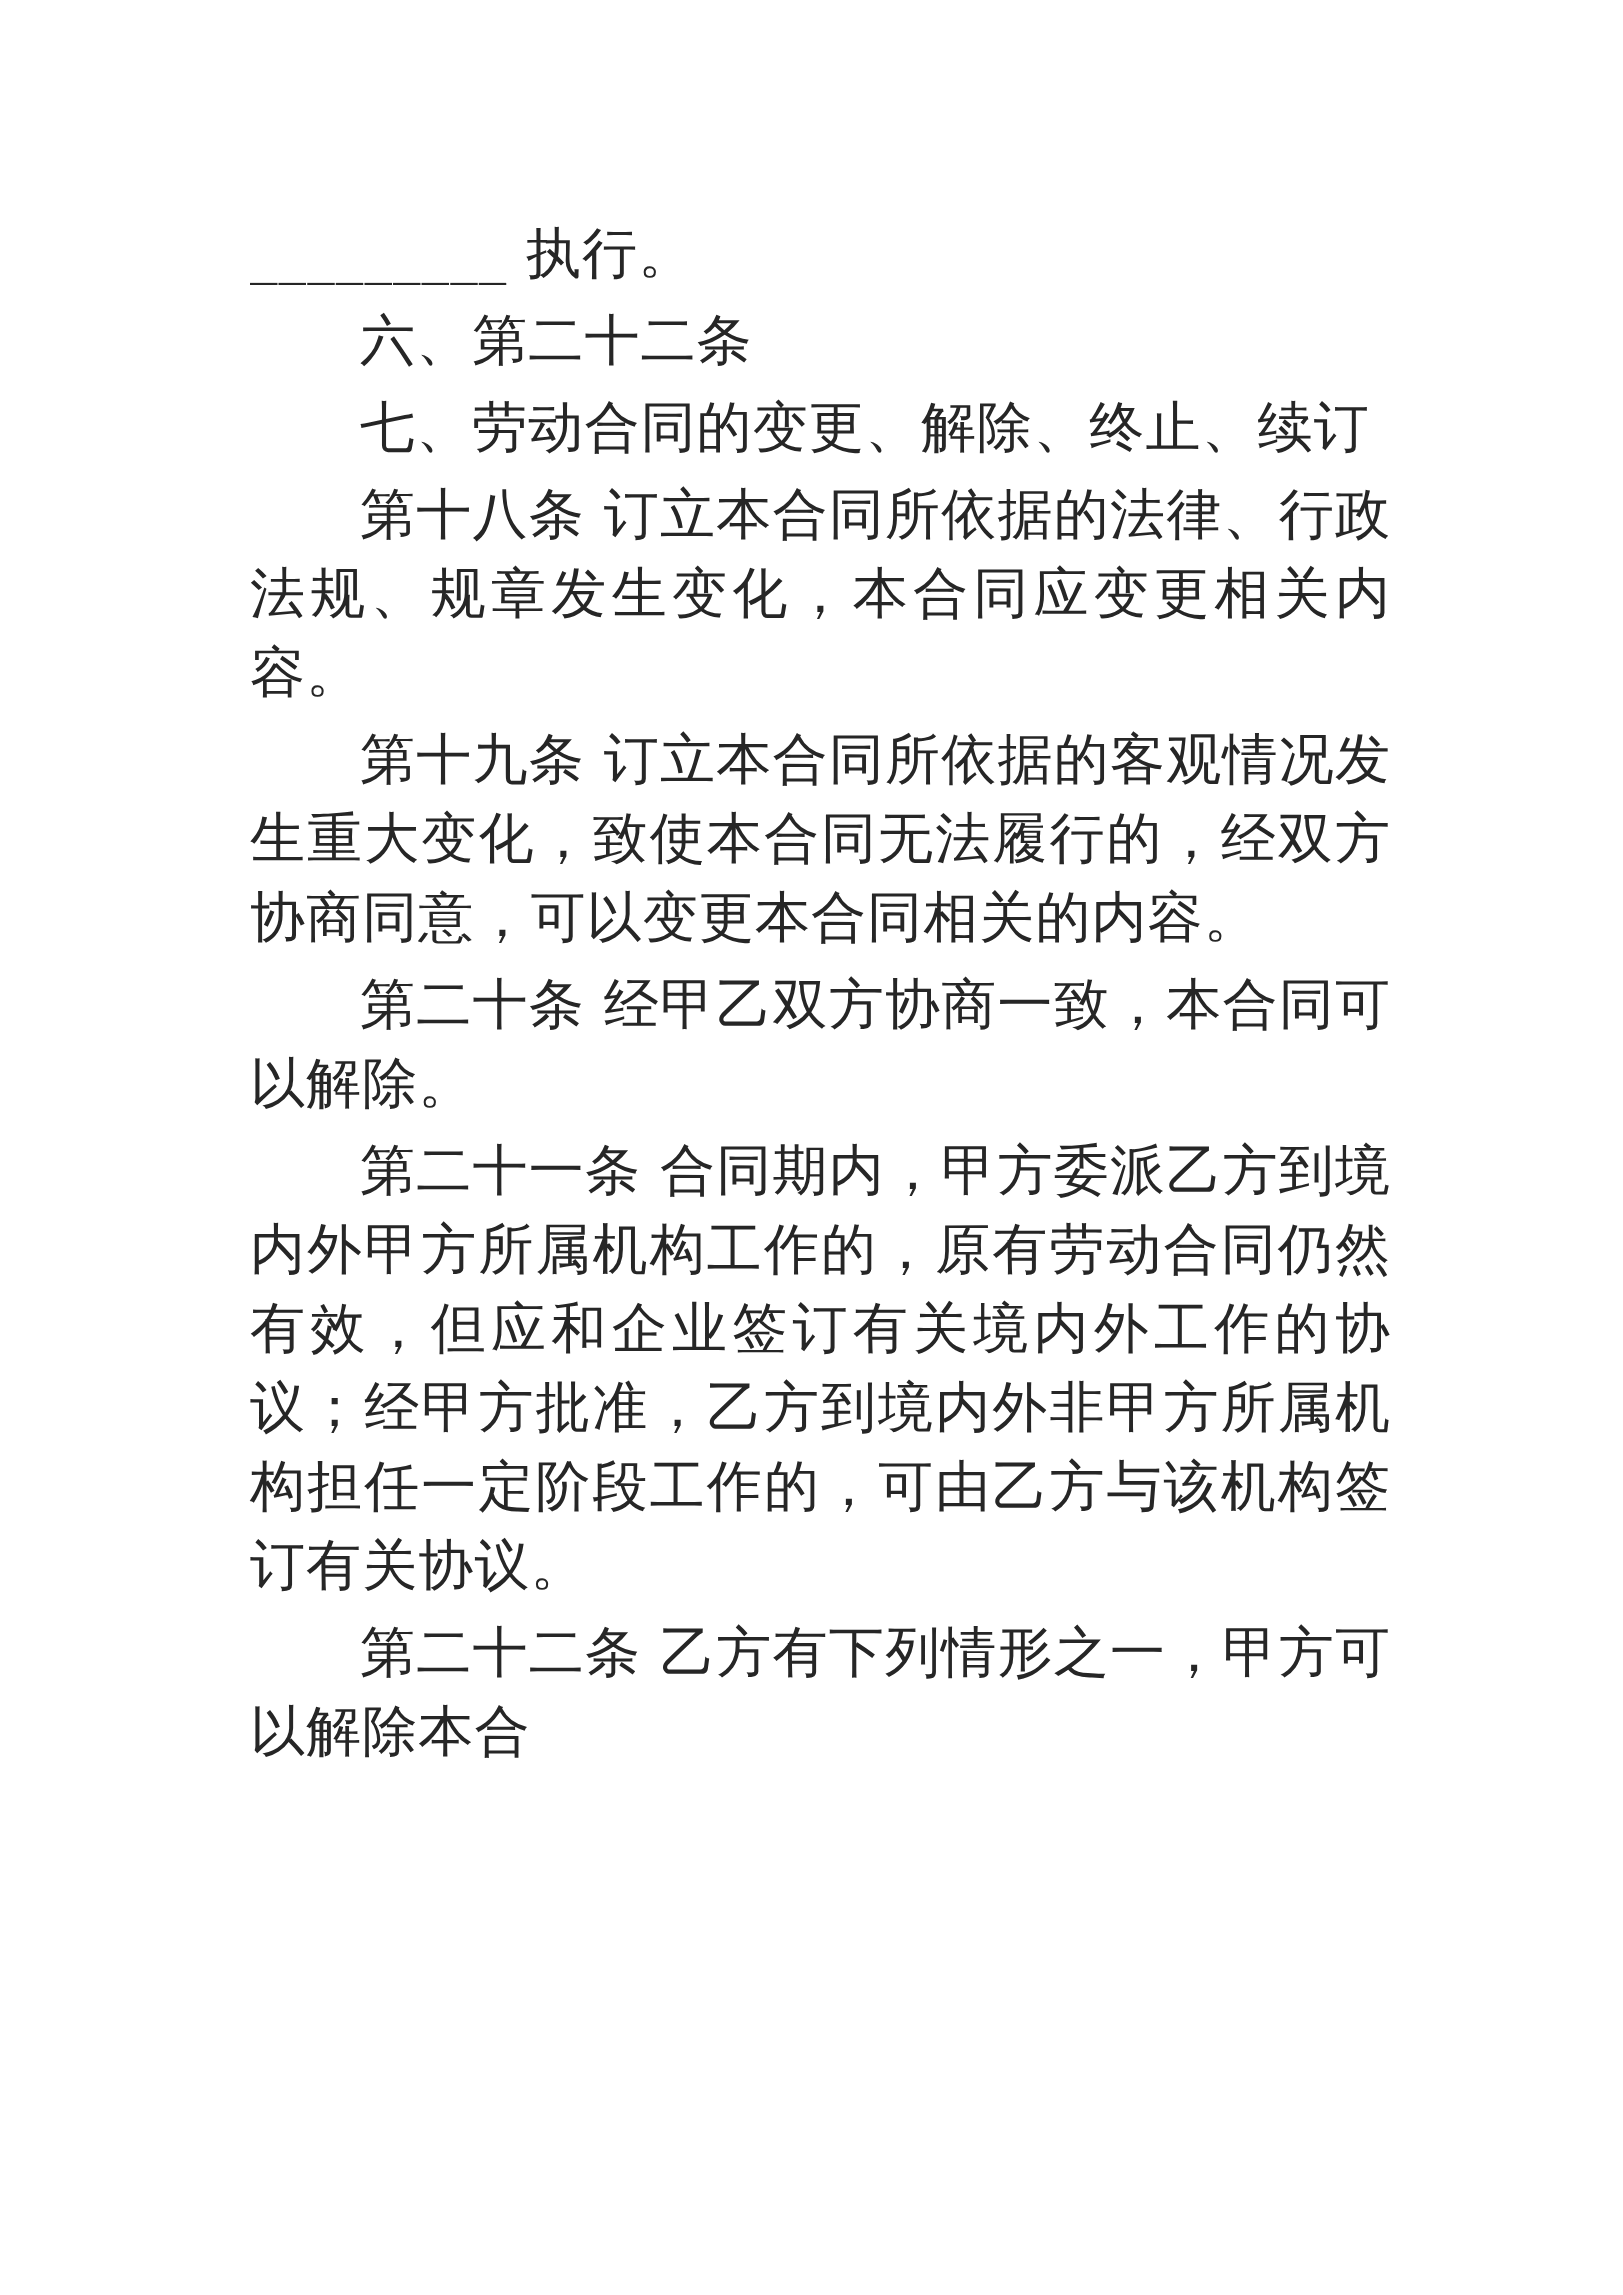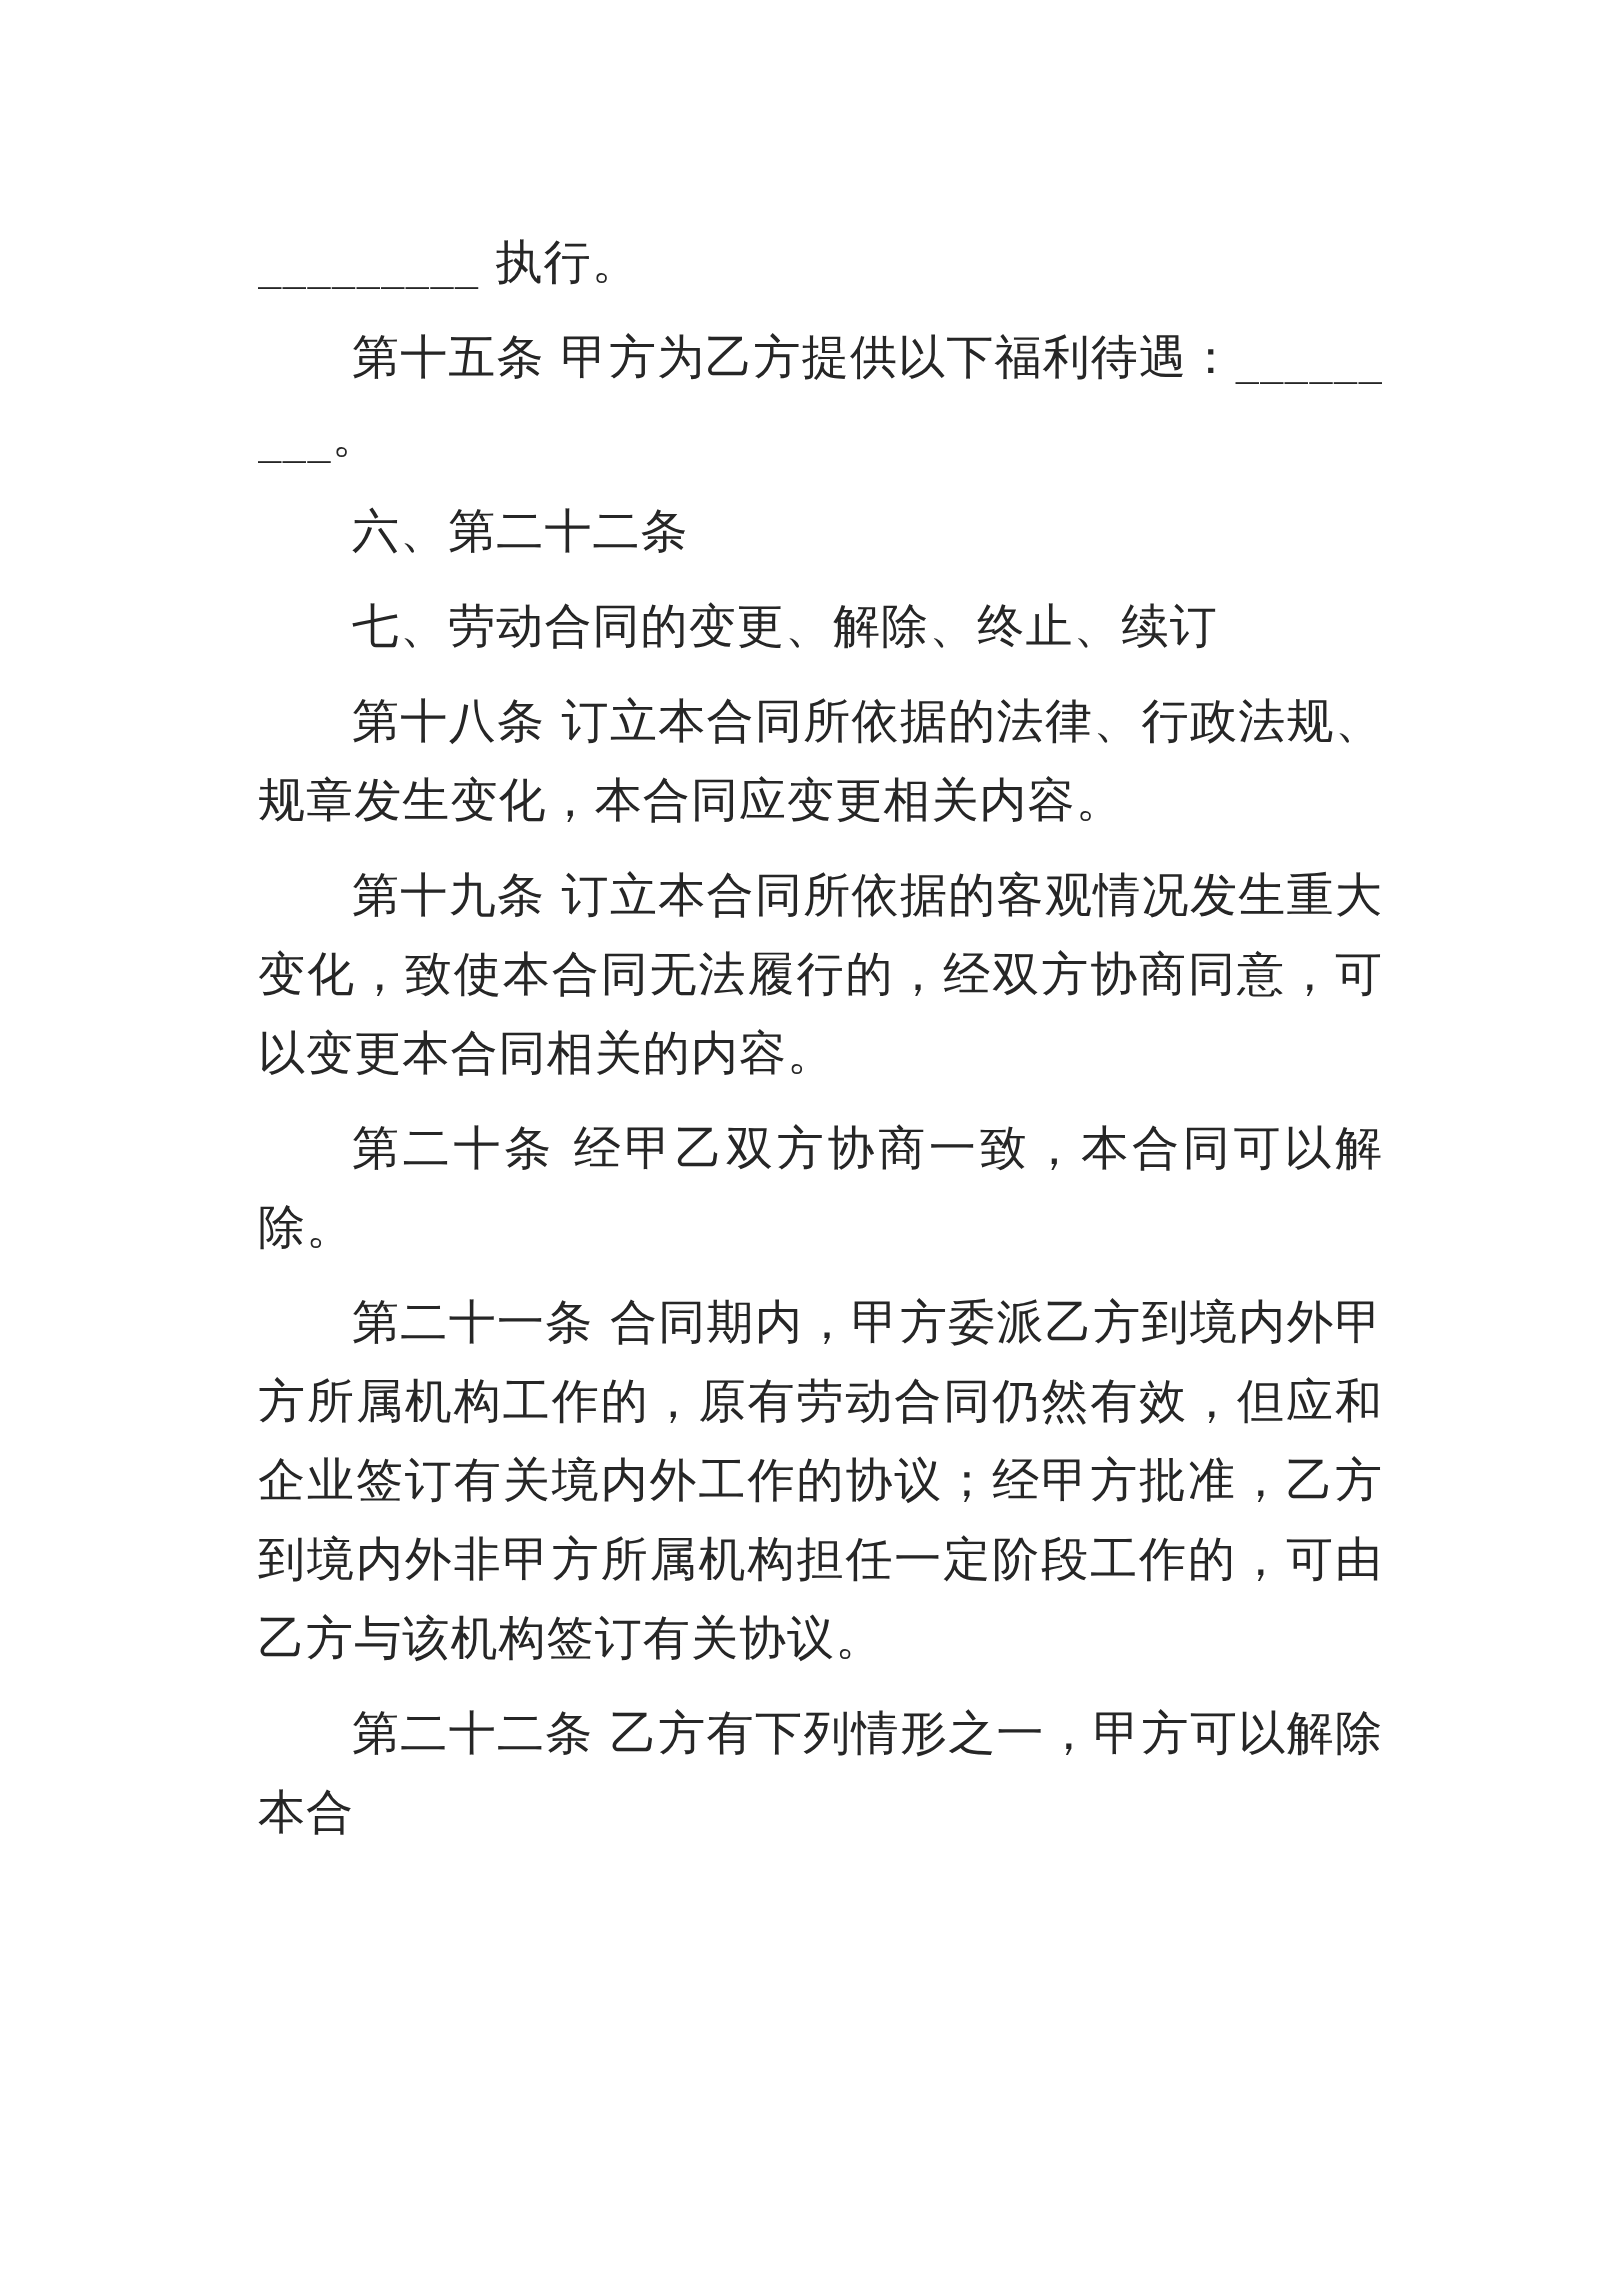--- a/index.html
+++ b/index.html
@@ -12,43 +12,42 @@
     width: 1623px;
     height: 2295px;
     background: #ffffff;
     box-sizing: border-box;
     padding: 206px 224px 0 242px;
     overflow: hidden;
     font-family: "DejaVu Serif", "Liberation Serif", serif;
     color: #262626;
   }
   .doc-body p {
-    margin: 16px;
+    margin: 8px;
     padding: 0;
-    font-size: 47px;
+    font-size: 55px;
     line-height: 79px;
     letter-spacing: 1.1px;
     text-align: justify;
     word-break: break-all;
     color: #262626;
   }
   .doc-body p.indent {
     text-indent: 2em;
   }
   .doc-body p.no-indent {
     text-indent: 0;
   }
 </style>
 </head>
 <body>
 
 <div class="page">
   <div class="doc-body">
     <p class="no-indent">_________ 执行。</p>
-    <p class="indent">第十五条  甲方为乙方提供以下福利待遇：_________。</p>
     <p class="indent">六、第二十二条</p>
     <p class="indent">七、劳动合同的变更、解除、终止、续订</p>
     <p class="indent">第十八条  订立本合同所依据的法律、行政法规、规章发生变化，本合同应变更相关内容。</p>
     <p class="indent">第十九条  订立本合同所依据的客观情况发生重大变化，致使本合同无法履行的，经双方协商同意，可以变更本合同相关的内容。</p>
     <p class="indent">第二十条  经甲乙双方协商一致，本合同可以解除。</p>
     <p class="indent">第二十一条  合同期内，甲方委派乙方到境内外甲方所属机构工作的，原有劳动合同仍然有效，但应和企业签订有关境内外工作的协议；经甲方批准，乙方到境内外非甲方所属机构担任一定阶段工作的，可由乙方与该机构签订有关协议。</p>
     <p class="indent">第二十二条 乙方有下列情形之一，甲方可以解除本合</p>
   </div>
 </div>
 

